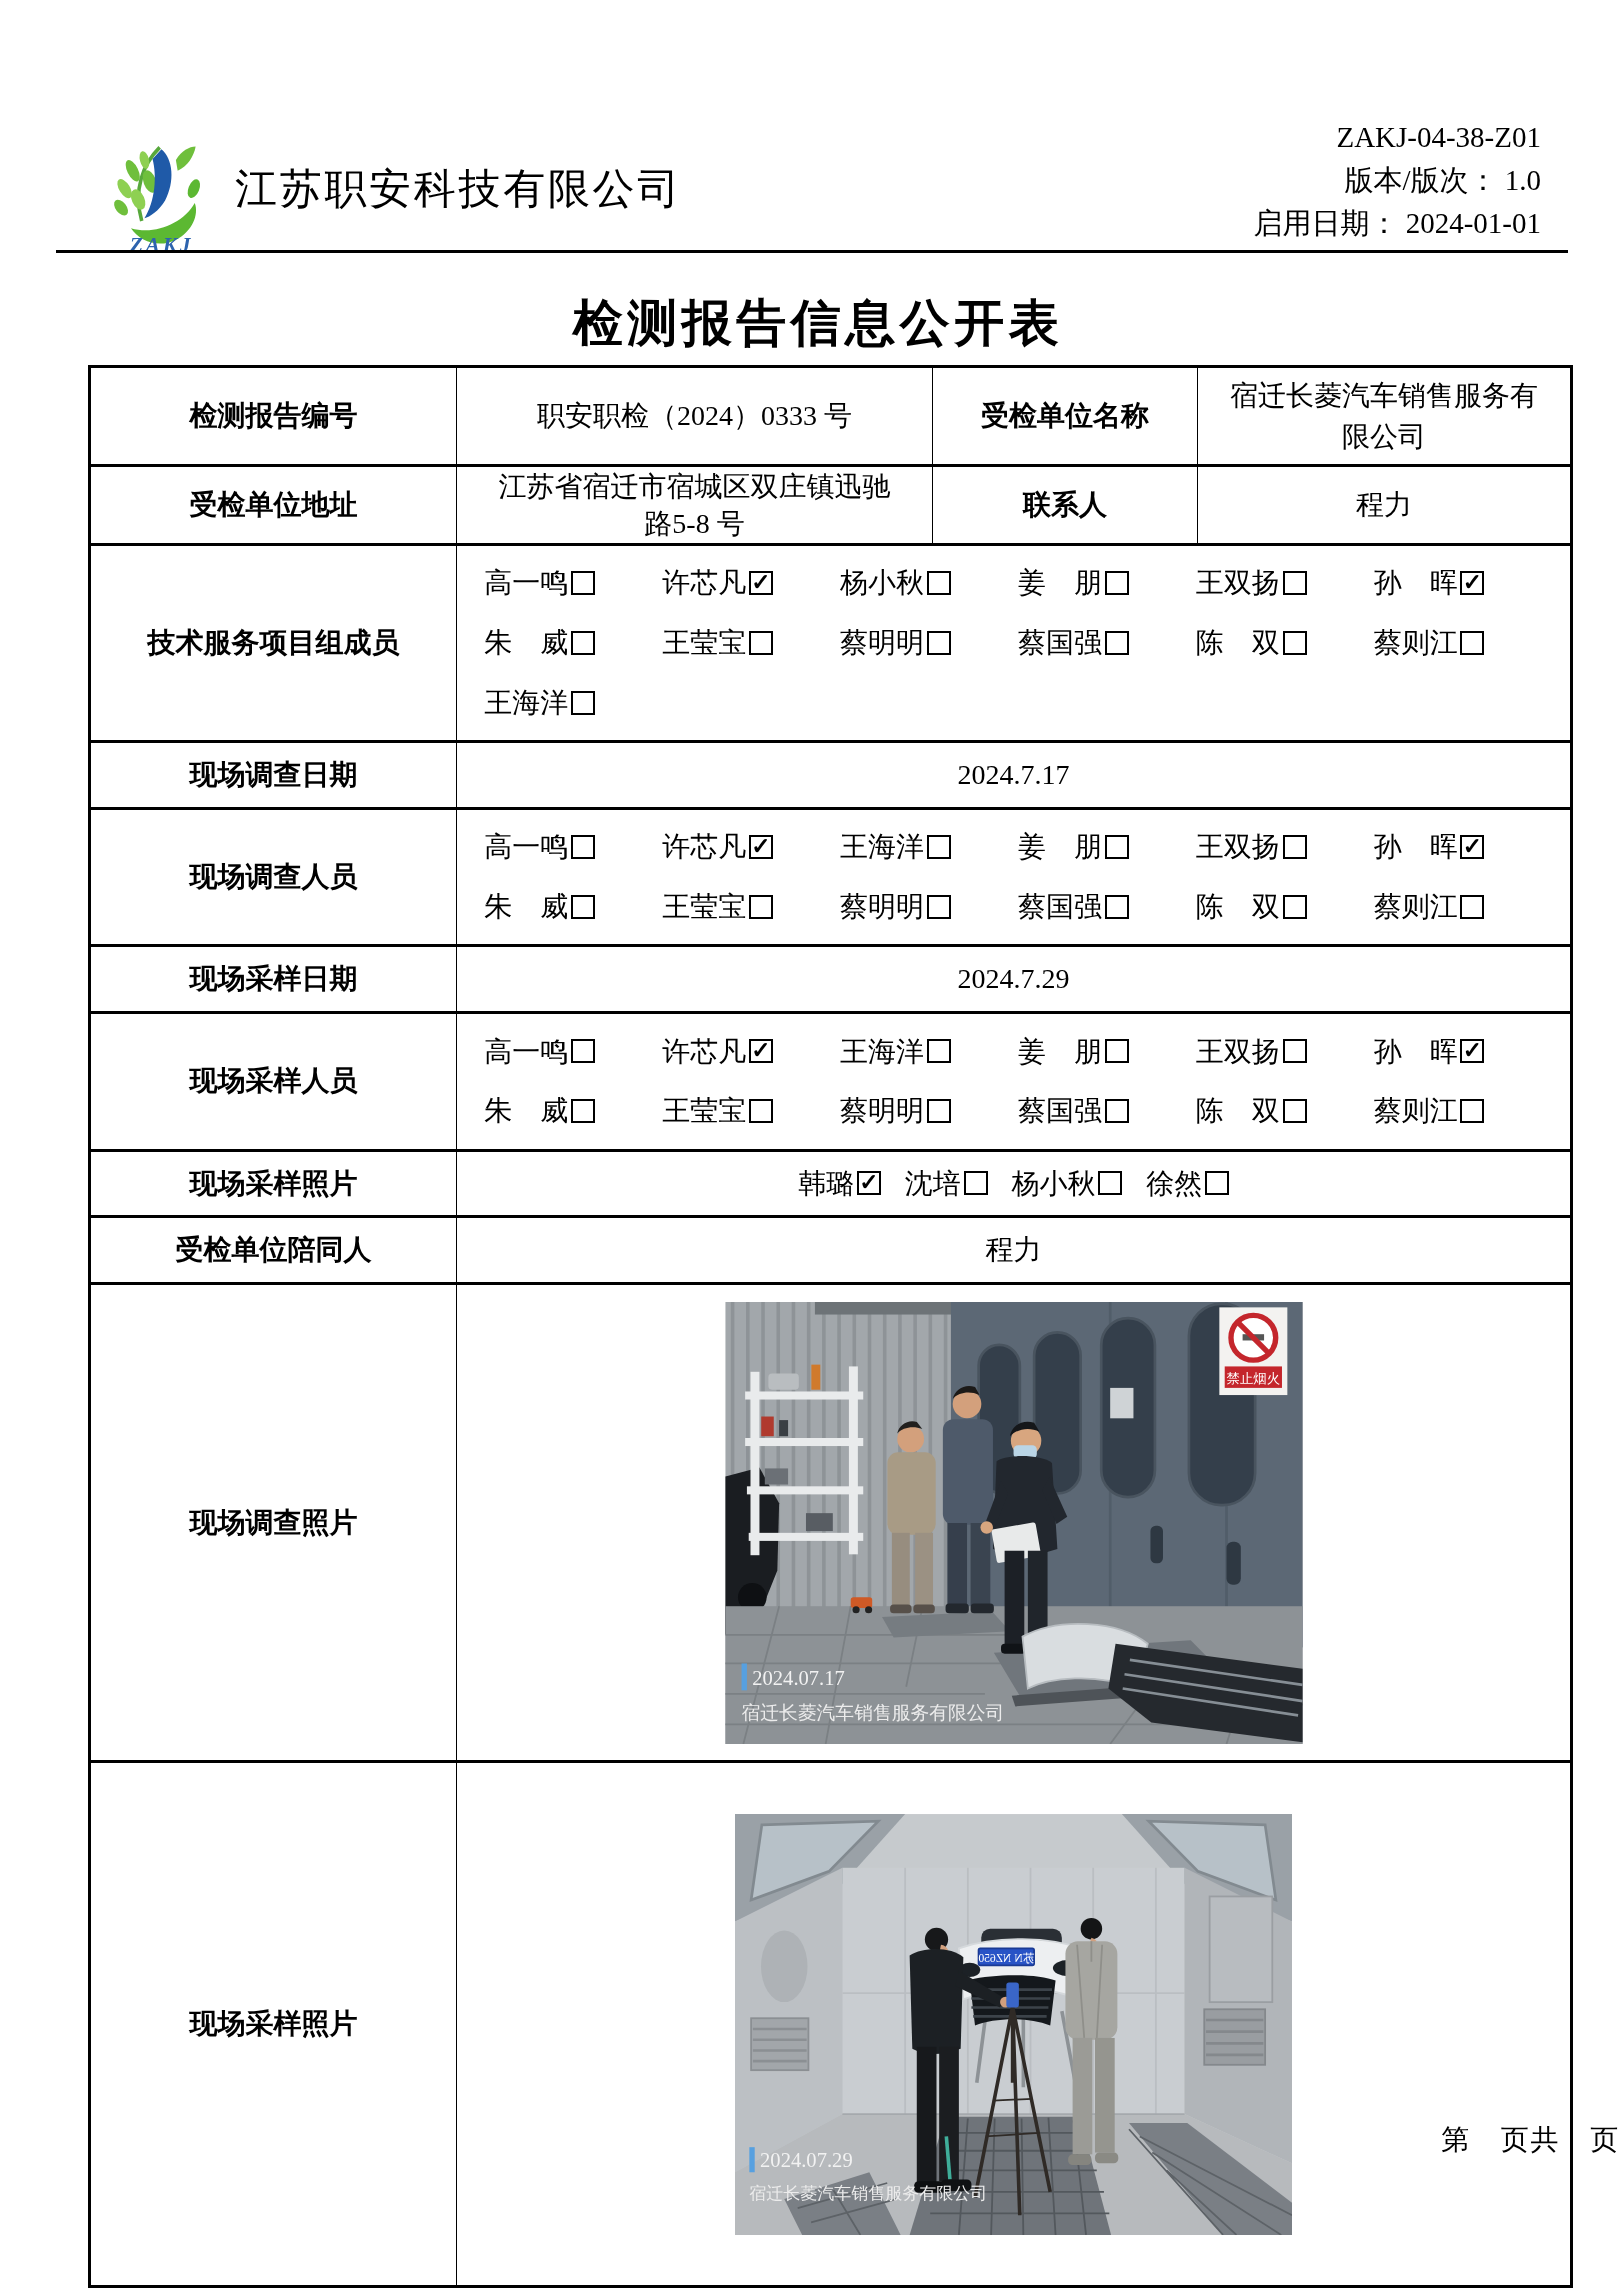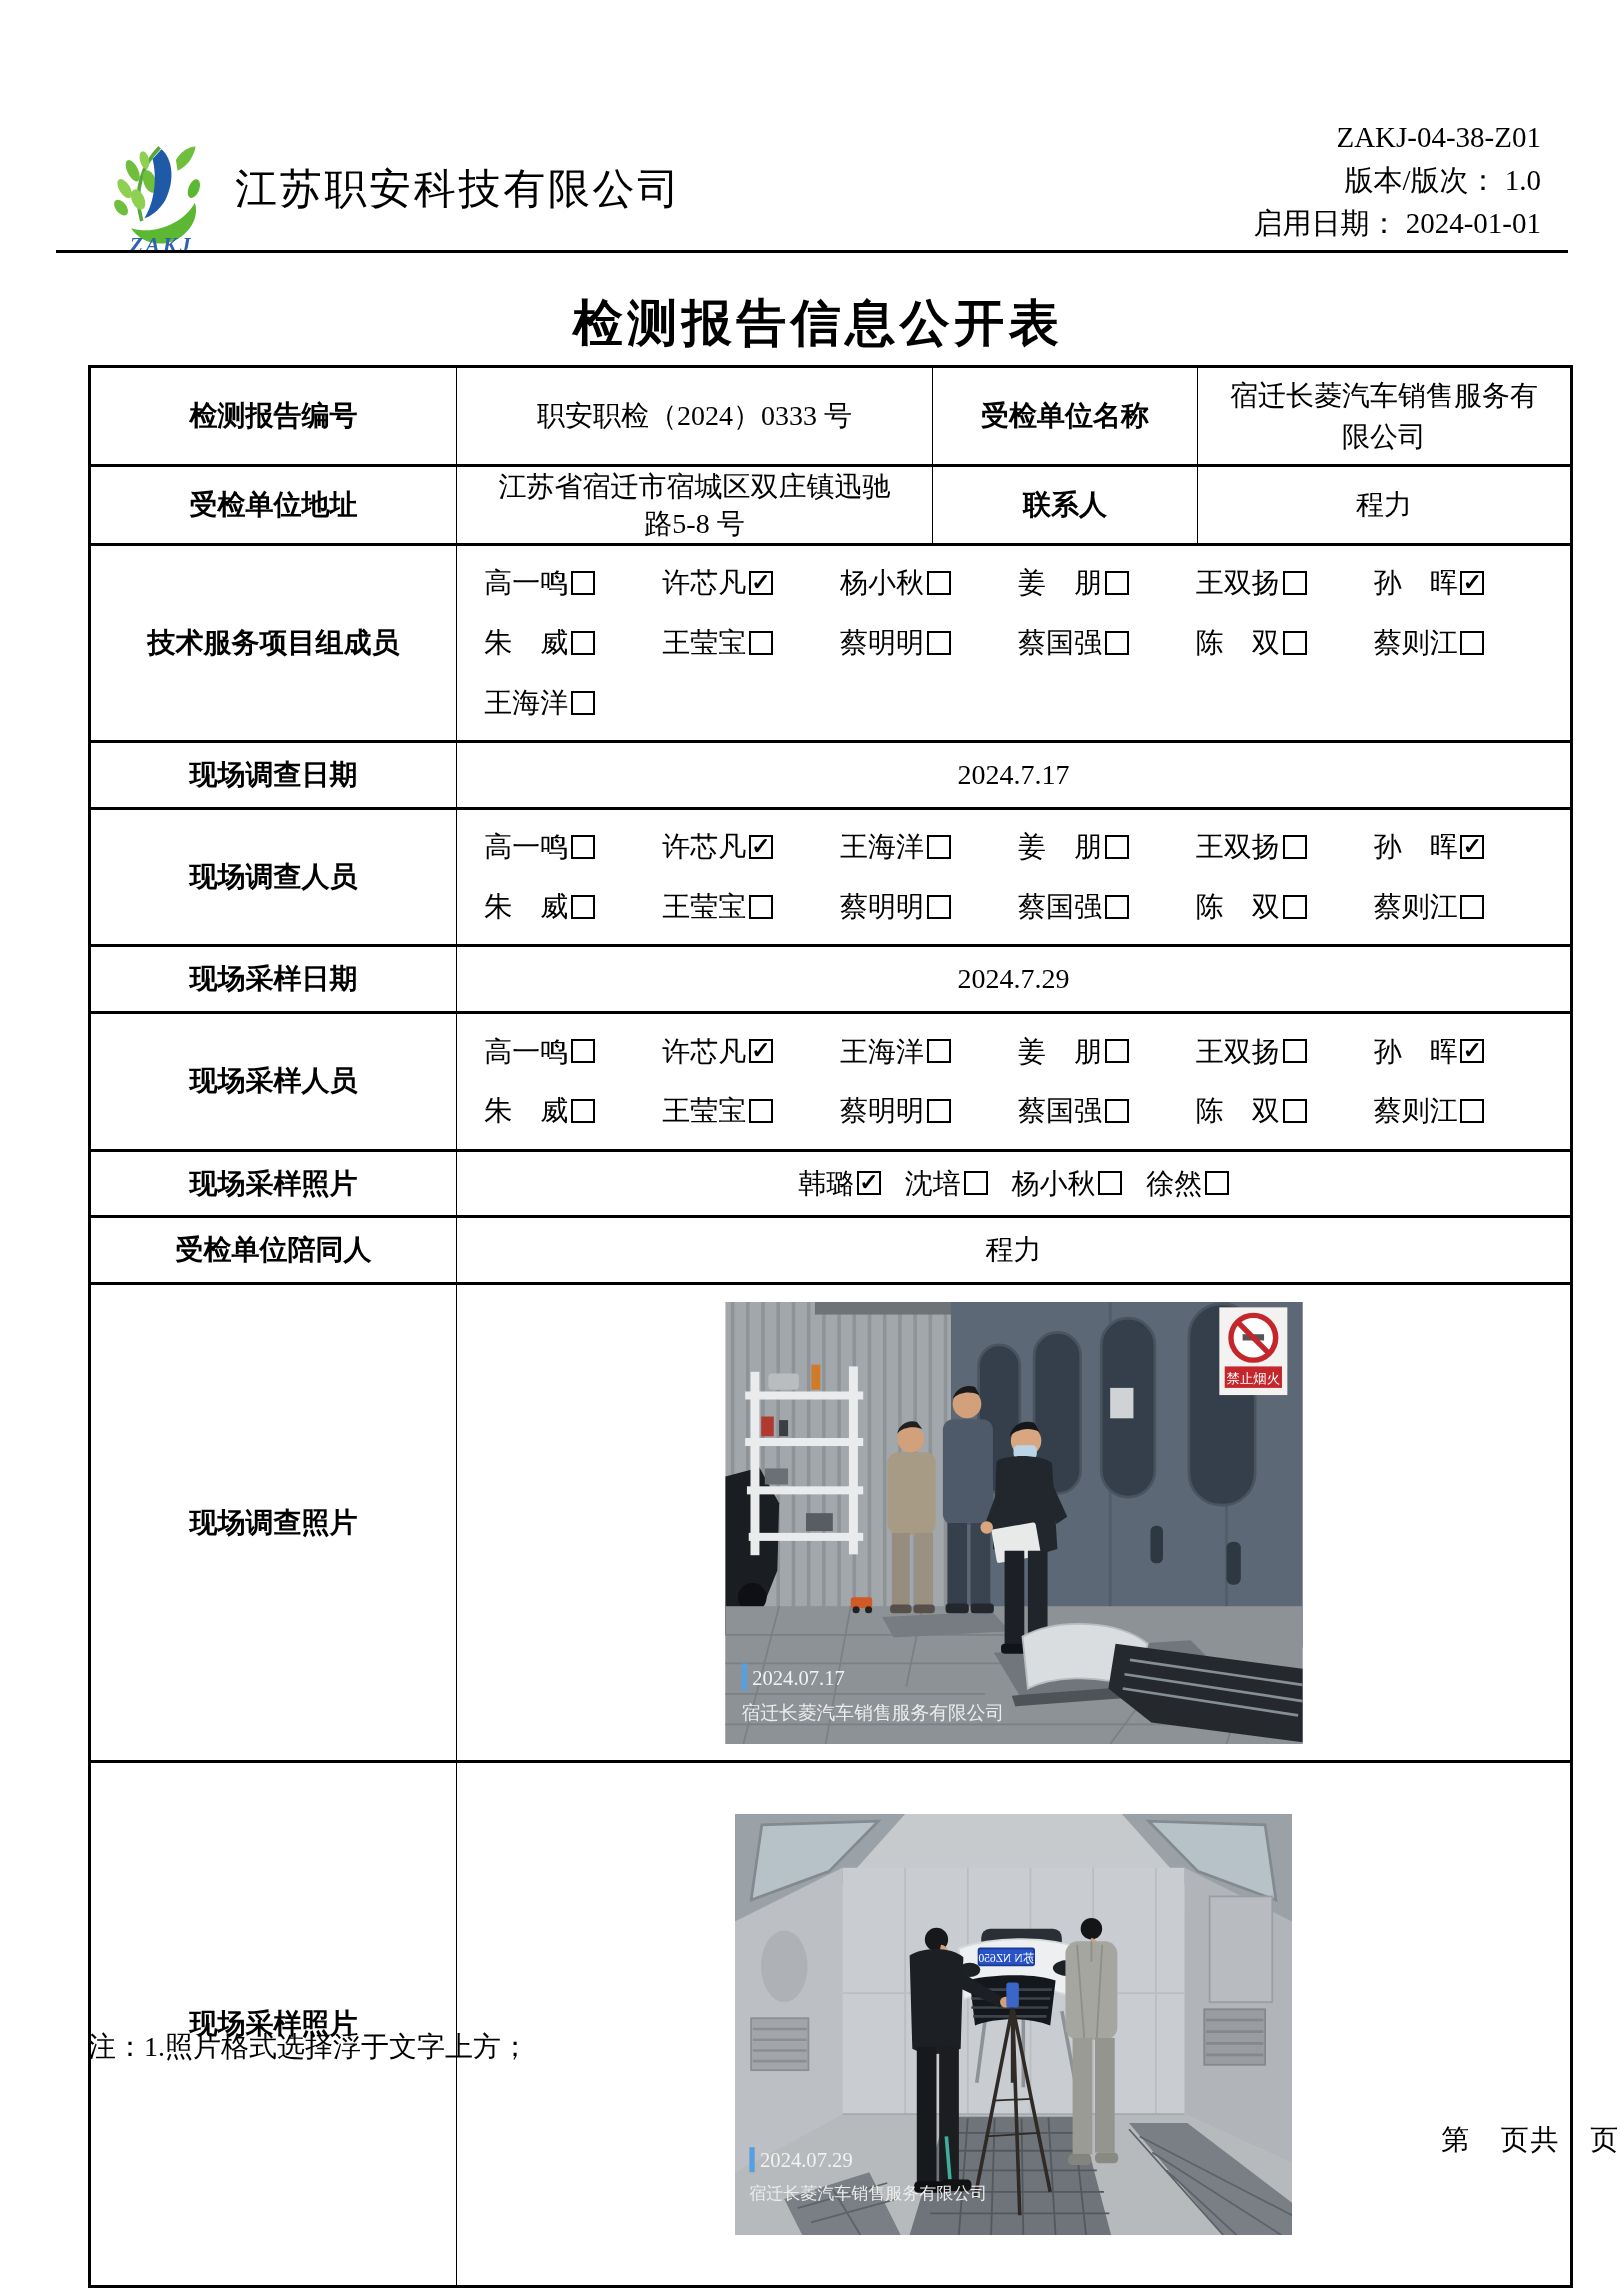--- a/index.html
+++ b/index.html
@@ -482,16 +482,15 @@
           <rect x="303" y="188" width="14" height="28" rx="3" fill="#3a66c8"></rect>
           <rect x="16" y="372" width="6" height="28" fill="#57a0e0"></rect>
           <text x="28" y="394" font-size="23" fill="#f2f2f2">2024.07.29</text>
           <text x="16" y="430" font-size="19" fill="#ececec">宿迁长菱汽车销售服务有限公司</text>
         </svg>
       </td>
     </tr>
   </tbody>
     </table>
 
-  <p class="note">注：1.照片格式选择浮于文字上方；</p>
   <p class="page-footer">第　页共　页</p>
 </div>
 
 
 </body></html>

